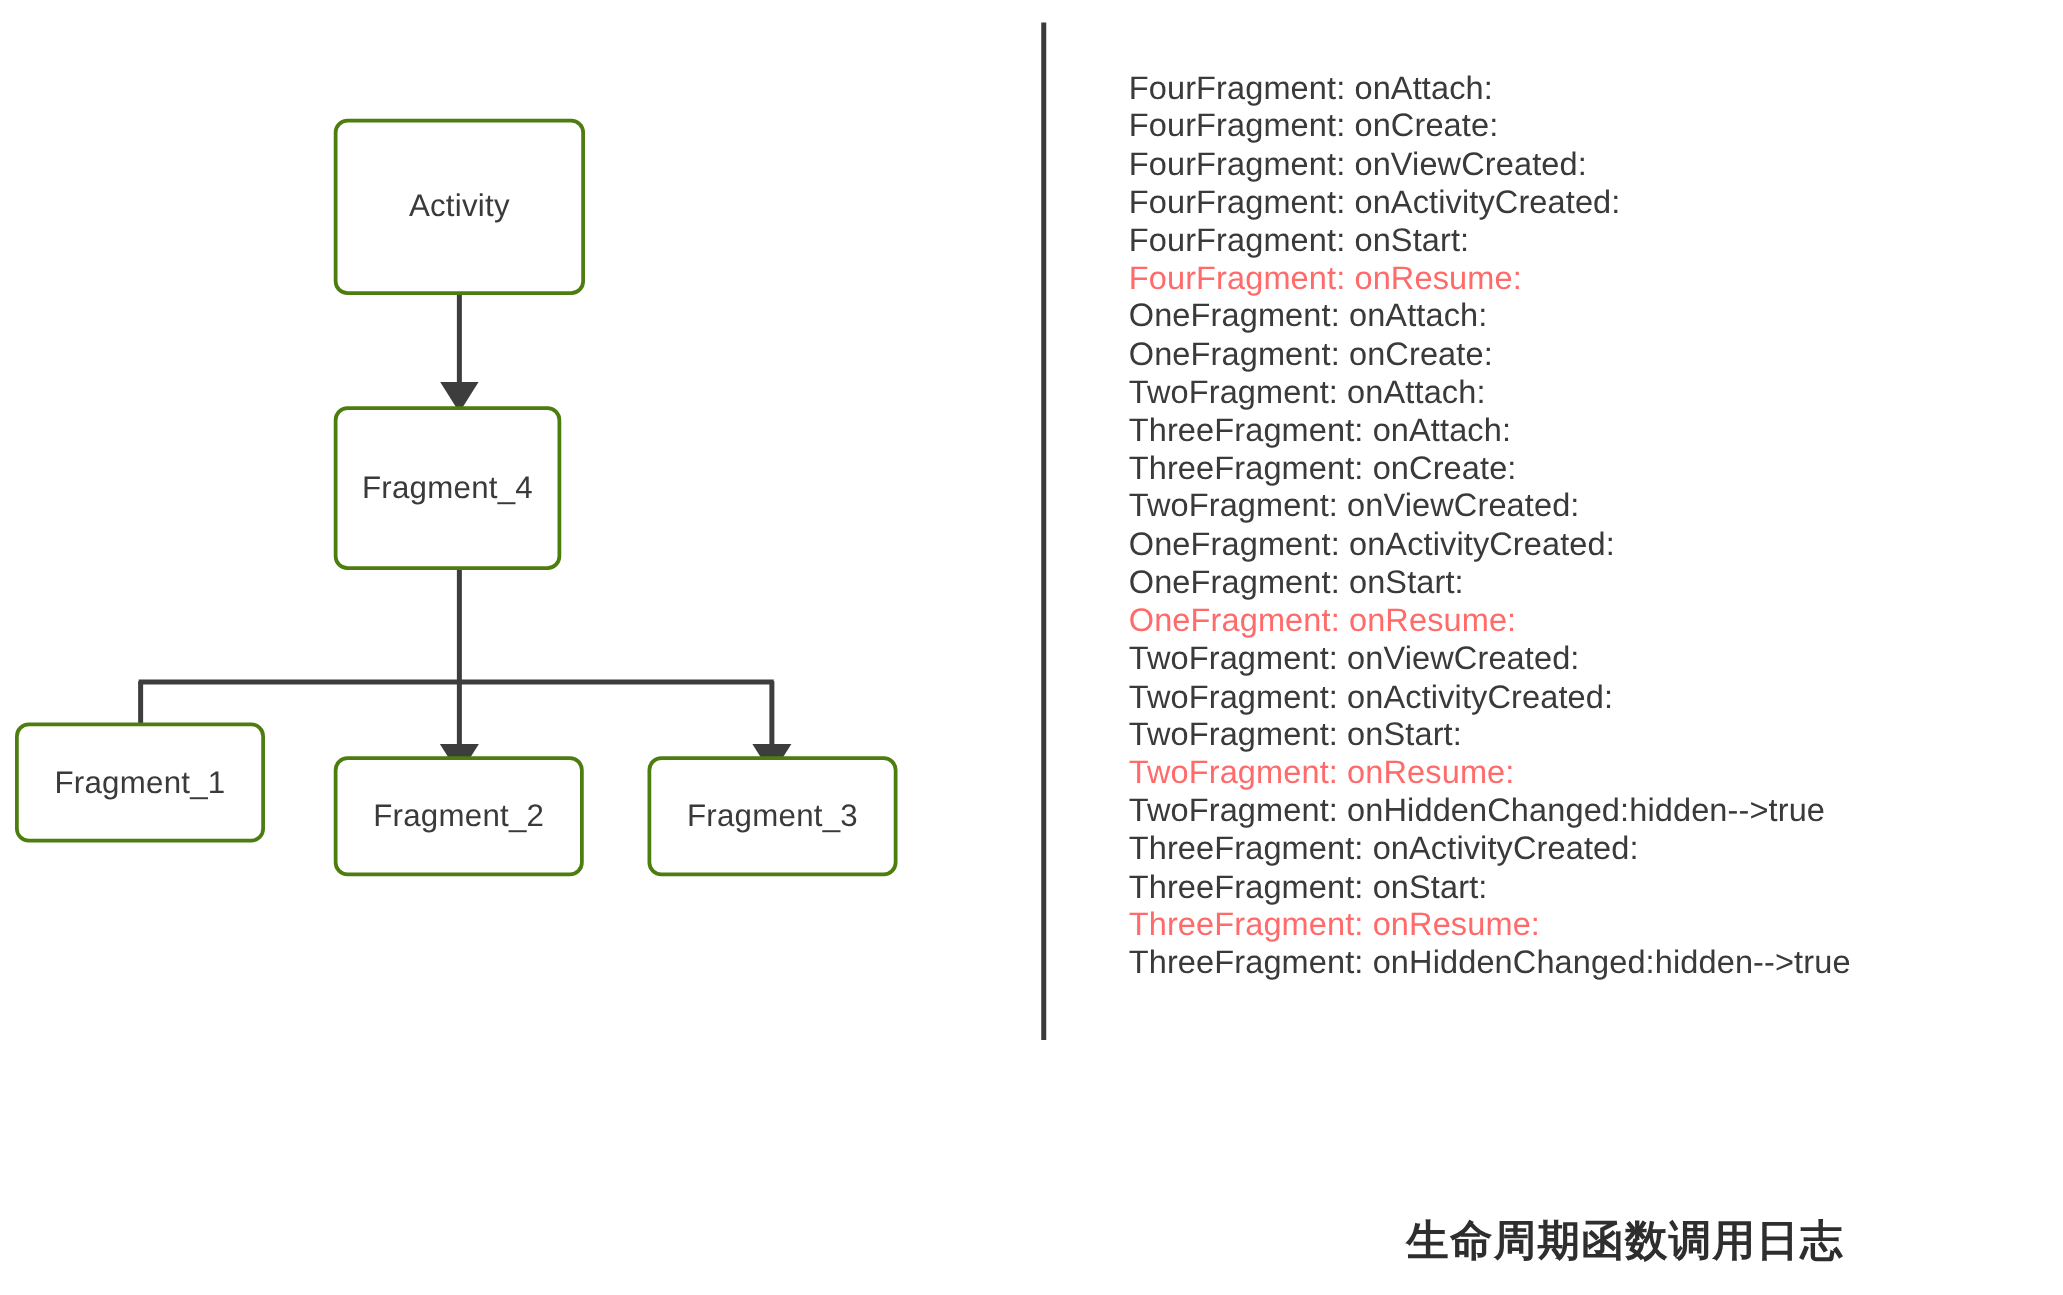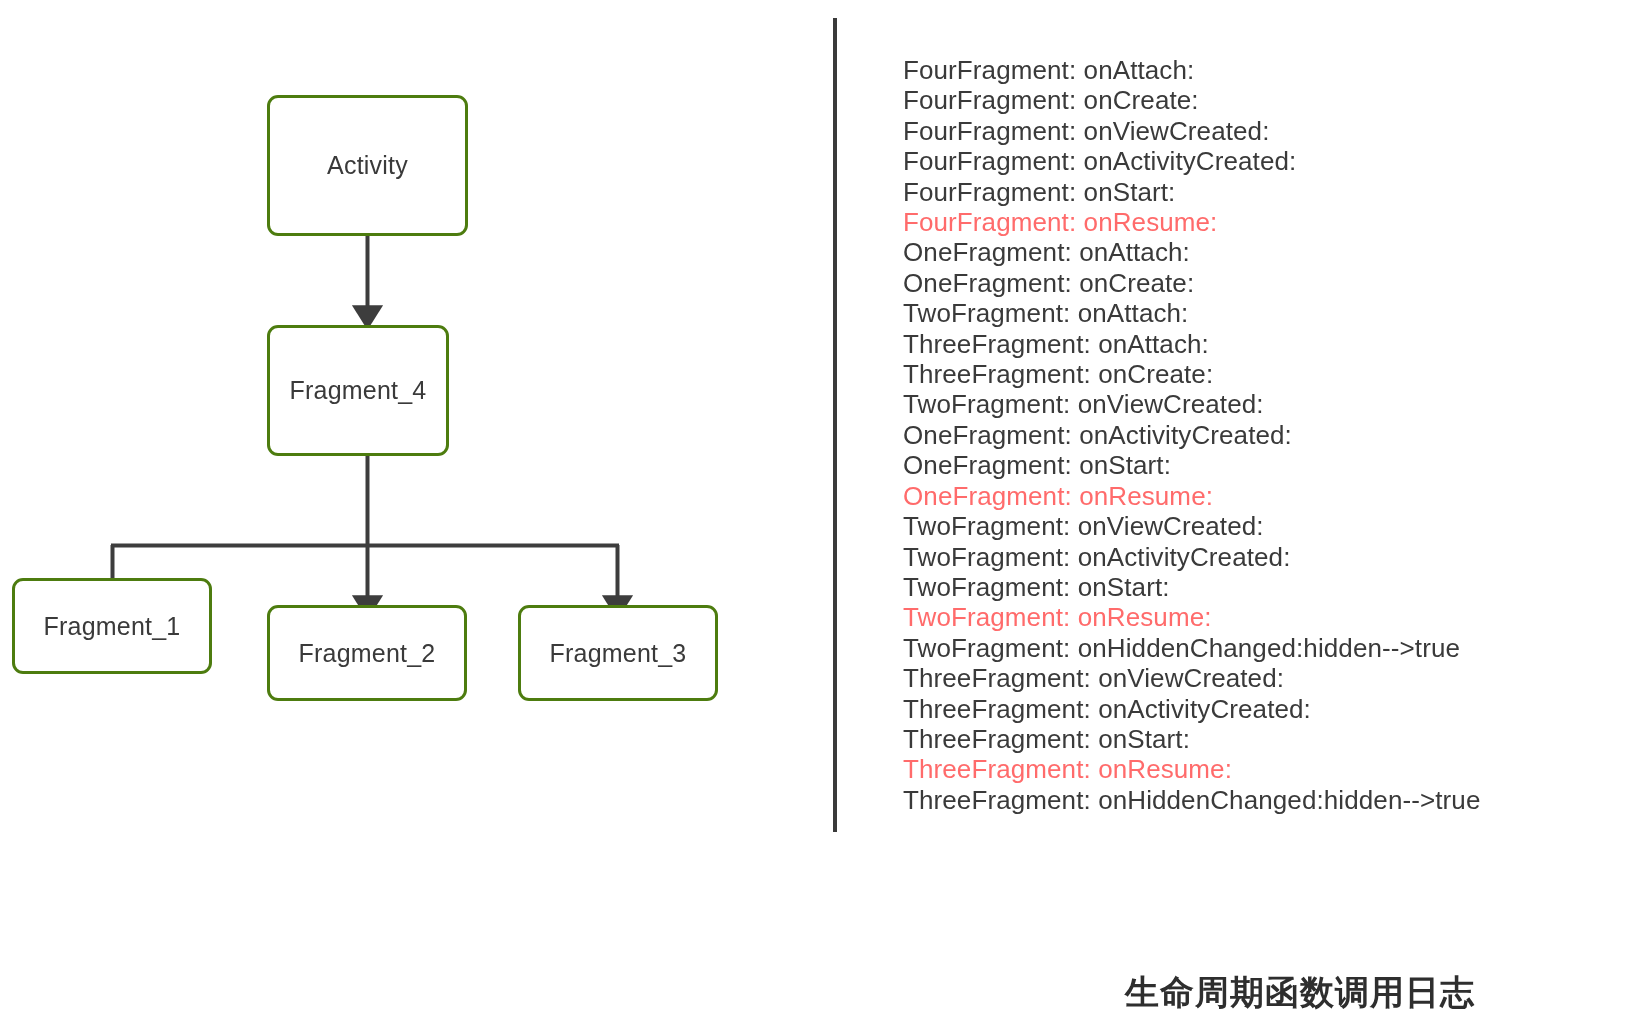--- a/index.html
+++ b/index.html
@@ -156,20 +156,19 @@
     <div class="log-line">ThreeFragment: onCreate:</div>
     <div class="log-line">TwoFragment: onViewCreated:</div>
     <div class="log-line">OneFragment: onActivityCreated:</div>
     <div class="log-line">OneFragment: onStart:</div>
     <div class="log-line highlight">OneFragment: onResume:</div>
     <div class="log-line">TwoFragment: onViewCreated:</div>
     <div class="log-line">TwoFragment: onActivityCreated:</div>
     <div class="log-line">TwoFragment: onStart:</div>
     <div class="log-line highlight">TwoFragment: onResume:</div>
     <div class="log-line">TwoFragment: onHiddenChanged:hidden--&gt;true</div>
-    <div class="log-line">ThreeFragment: onViewCreated:</div>
     <div class="log-line">ThreeFragment: onActivityCreated:</div>
     <div class="log-line">ThreeFragment: onStart:</div>
     <div class="log-line highlight">ThreeFragment: onResume:</div>
     <div class="log-line">ThreeFragment: onHiddenChanged:hidden--&gt;true</div>
   </div>
 
 <div id="log-caption">生命周期函数调用日志</div>
 
 </body></html>

